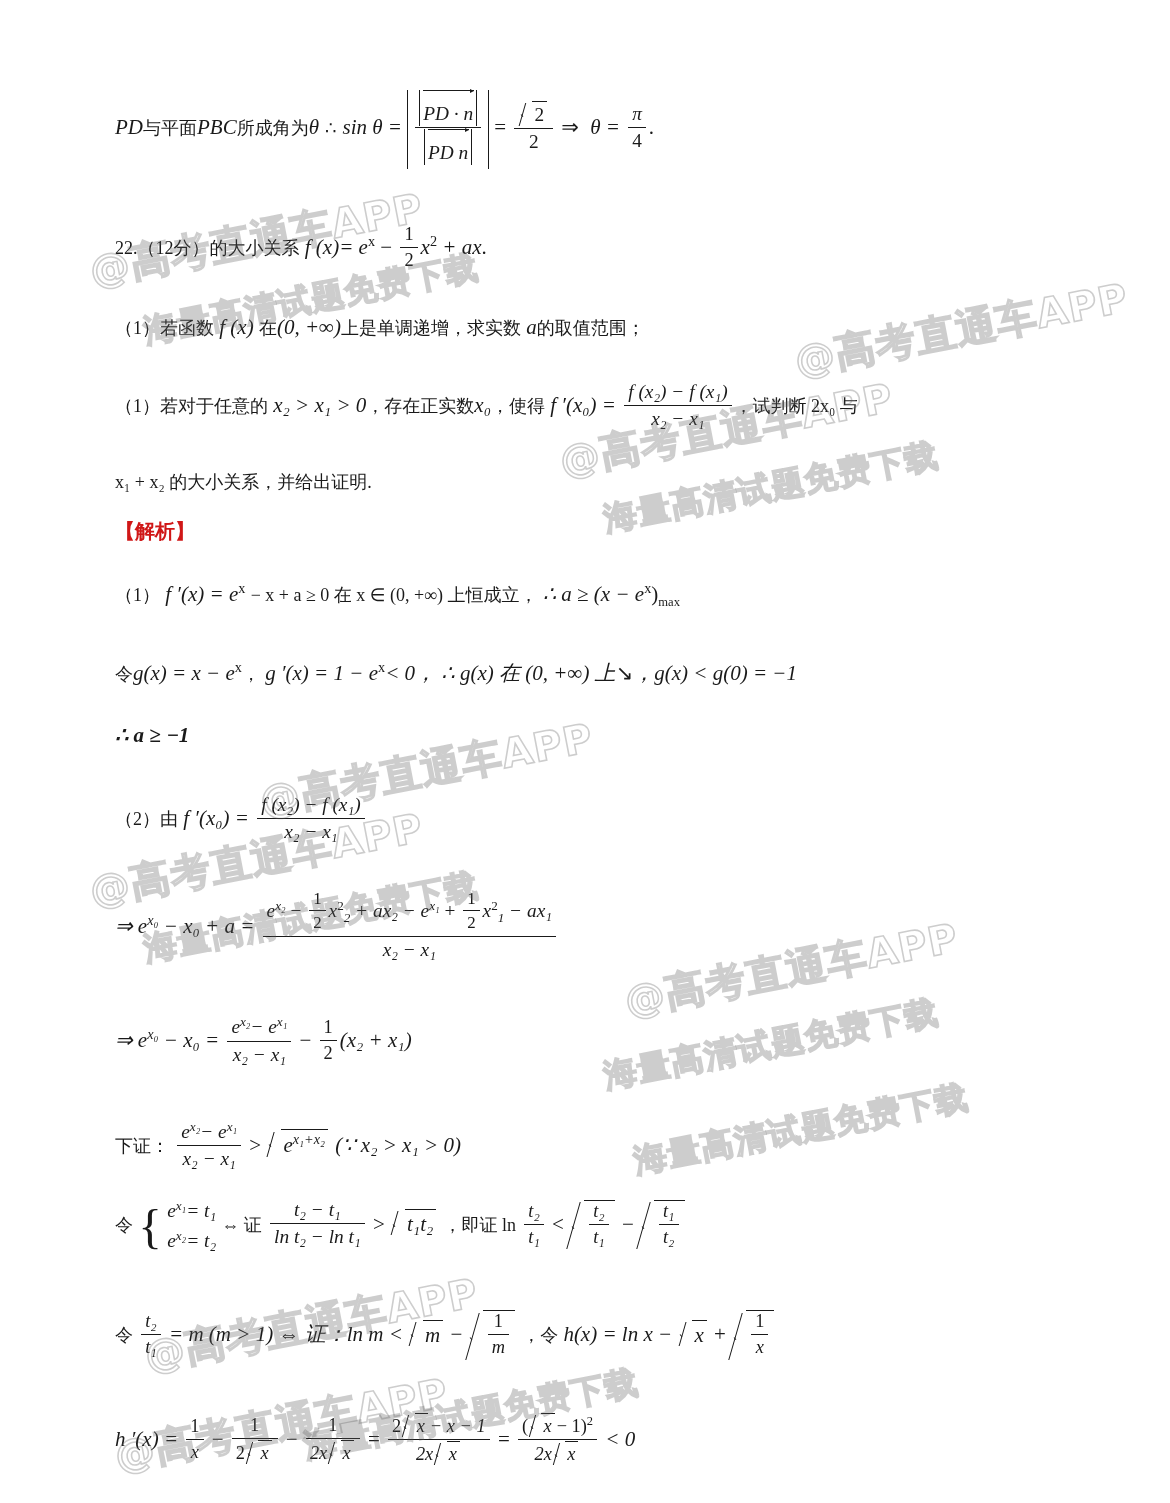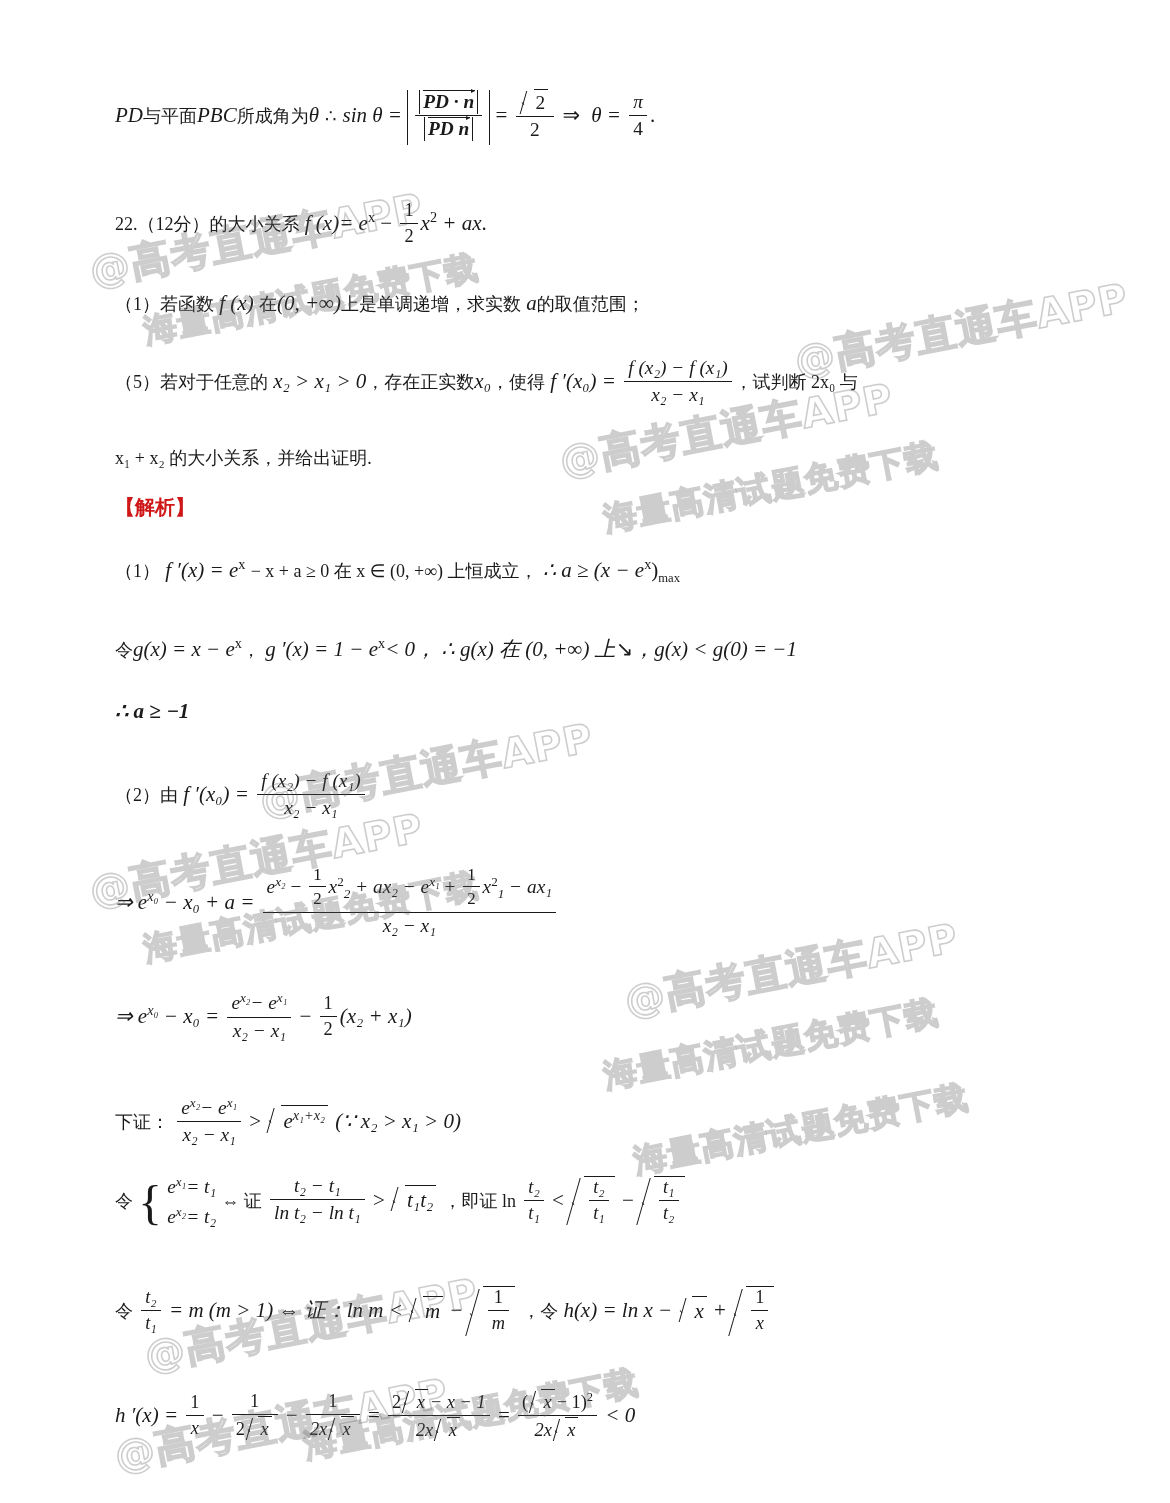--- a/index.html
+++ b/index.html
@@ -84,21 +84,21 @@
     position: absolute;
     left: 0.04em;
     top: 52%;
     width: 0.16em;
     border-top: 1.2px solid #1a1a1a;
     transform: rotate(48deg);
     transform-origin: left center;
   }
 
   
-  .vec { position: relative; display: inline-block; padding-top: 0; font-weight: bold; }
+  .vec { position: relative; display: inline-block; padding-top: 12px; }
   .vec::after {
     content: "";
     position: absolute;
     left: 0; right: -1px; top: 0;
     border-top: 1.2px solid #1a1a1a;
   }
   .vec::before {
     content: "";
     position: absolute;
     right: -1px; top: -1px;
@@ -193,21 +193,21 @@
   </div>
 
   <div class="ln" style="margin-bottom:42px;">
     <span class="cn">（1）若函数</span>
     <span class="it">f (x)</span>
     <span class="cn">在</span><span class="it">(0, +∞)</span><span class="cn">上是单调递增，求实数</span>
     <span class="it">a</span><span class="cn">的取值范围；</span>
   </div>
 
   <div class="ln" style="margin-bottom:34px;">
-    <span class="cn">（5）若对于任意的</span>
+    <span class="cn">（1）若对于任意的</span>
     <span class="it">x₂ &gt; x₁ &gt; 0</span><span class="cn">，存在正实数</span><span class="it">x₀</span><span class="cn">，使得</span>
     <span class="it">f ′(x₀) =</span>
     <span class="frac">
       <span class="num it">f (x₂) − f (x₁)</span>
       <span class="den it">x₂ − x₁</span>
     </span><span class="cn">，试判断 2x₀ 与</span>
   </div>
 
   <div class="ln" style="margin-bottom:24px;">
     <span class="cn">x₁ + x₂ 的大小关系，并给出证明.</span>

